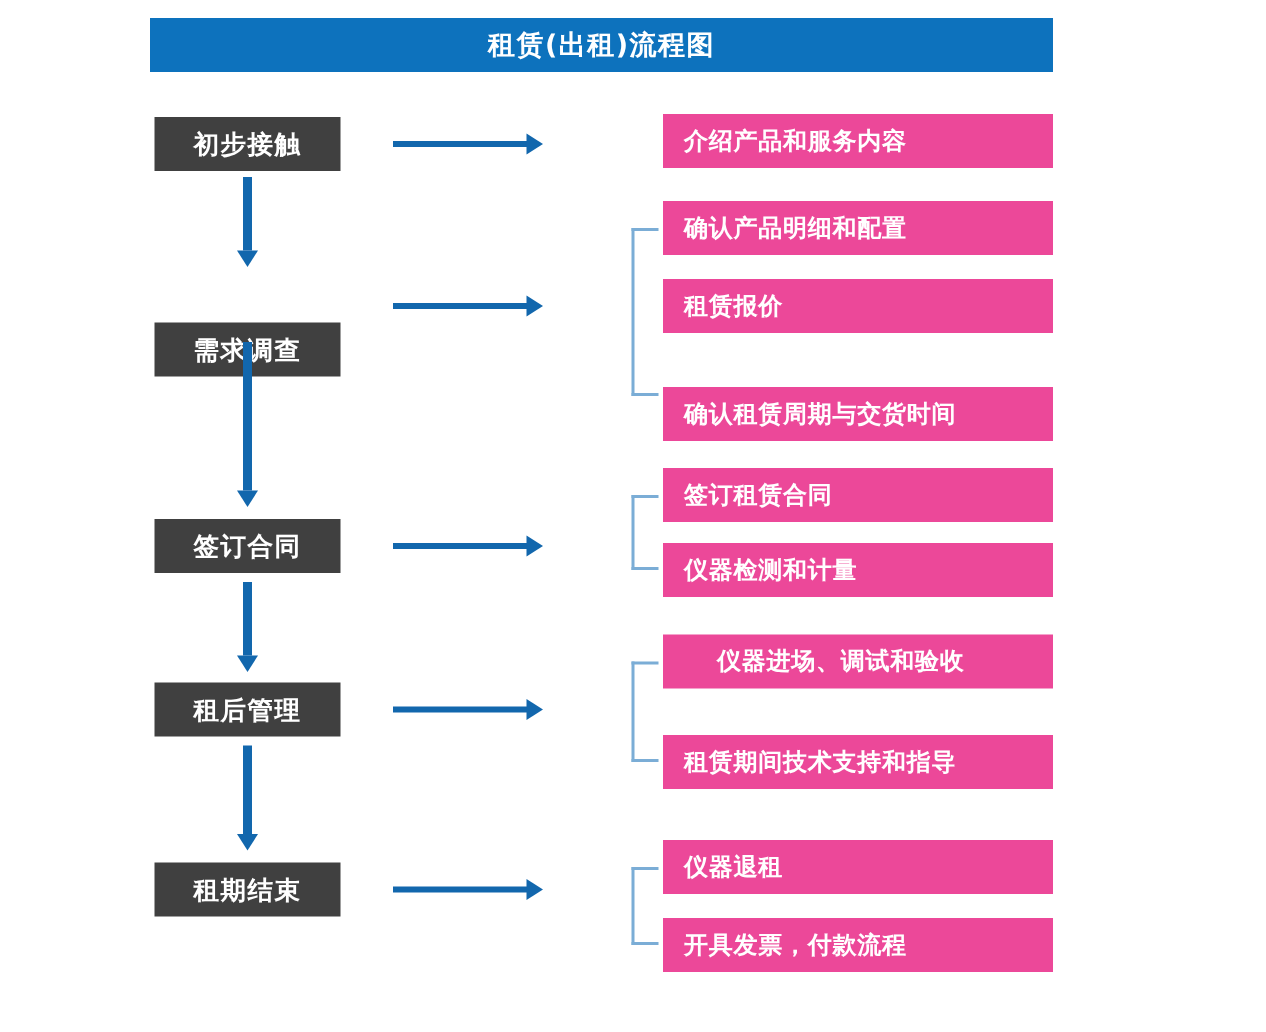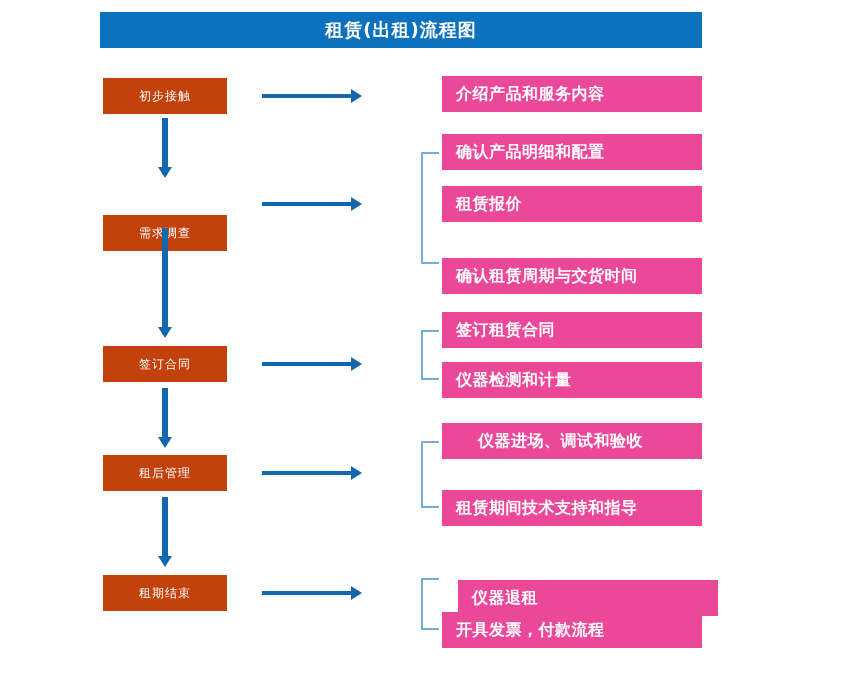--- a/index.html
+++ b/index.html
@@ -35,27 +35,27 @@
     font-weight: bold;
     letter-spacing: 1px;
   }
 
   
   .stage-box {
     position: absolute;
     left: 103px;
     width: 124px;
     height: 36px;
-    background: #c2410c;
+    background: #404040;
     color: #ffffff;
     display: flex;
     align-items: center;
     justify-content: center;
-    font-size: 12px;
-    font-weight: normal;
+    font-size: 17px;
+    font-weight: bold;
     letter-spacing: 1px;
   }
 
   
   .detail-box {
     position: absolute;
     left: 442px;
     width: 260px;
     height: 36px;
     background: #ec4899;
@@ -187,16 +187,16 @@
   <div class="bracket" style="top:578px;height:52px;"></div>
 
   <div class="detail-box" style="top:76px;">介绍产品和服务内容</div>
   <div class="detail-box" style="top:134px;">确认产品明细和配置</div>
   <div class="detail-box" style="top:186px;">租赁报价</div>
   <div class="detail-box" style="top:258px;">确认租赁周期与交货时间</div>
   <div class="detail-box" style="top:312px;">签订租赁合同</div>
   <div class="detail-box" style="top:362px;">仪器检测和计量</div>
   <div class="detail-box" style="top:423px;padding-left:36px;">仪器进场、调试和验收</div>
   <div class="detail-box" style="top:490px;">租赁期间技术支持和指导</div>
-  <div class="detail-box" style="top:580px;margin-left:16px;">仪器退租</div>
+  <div class="detail-box" style="top:560px;">仪器退租</div>
   <div class="detail-box" style="top:612px;">开具发票，付款流程</div>
 
 </div>
 
 </body></html>

